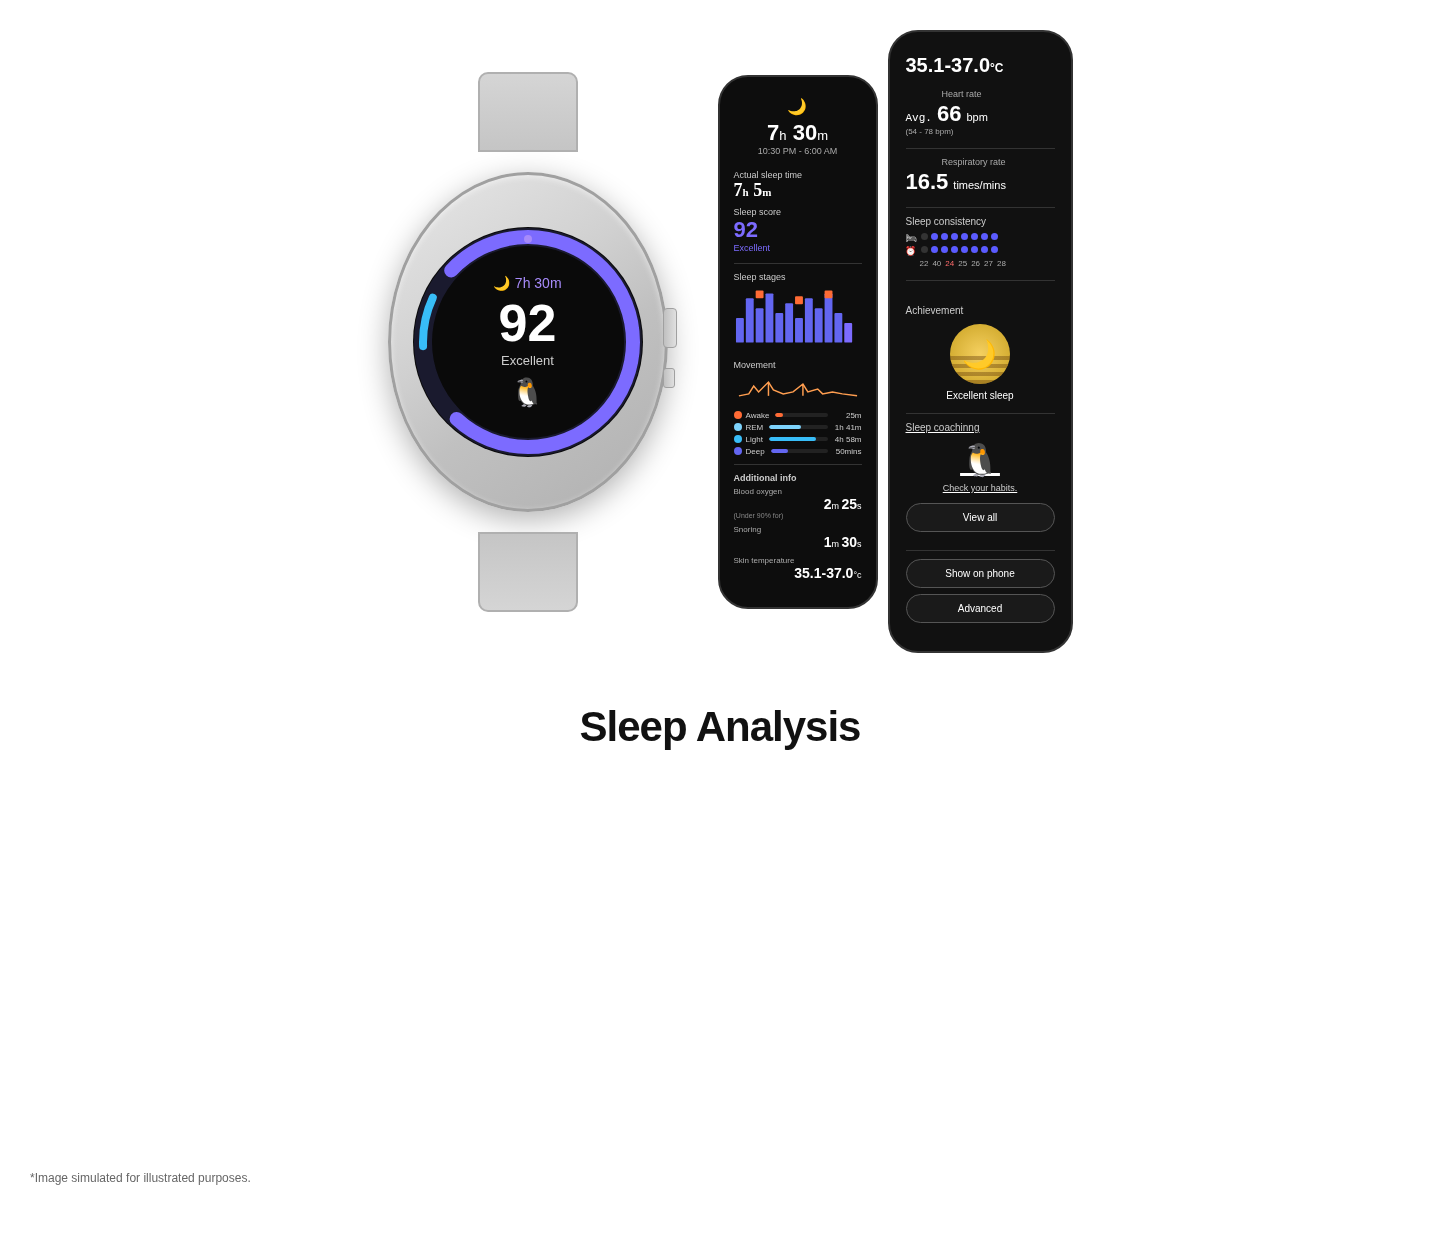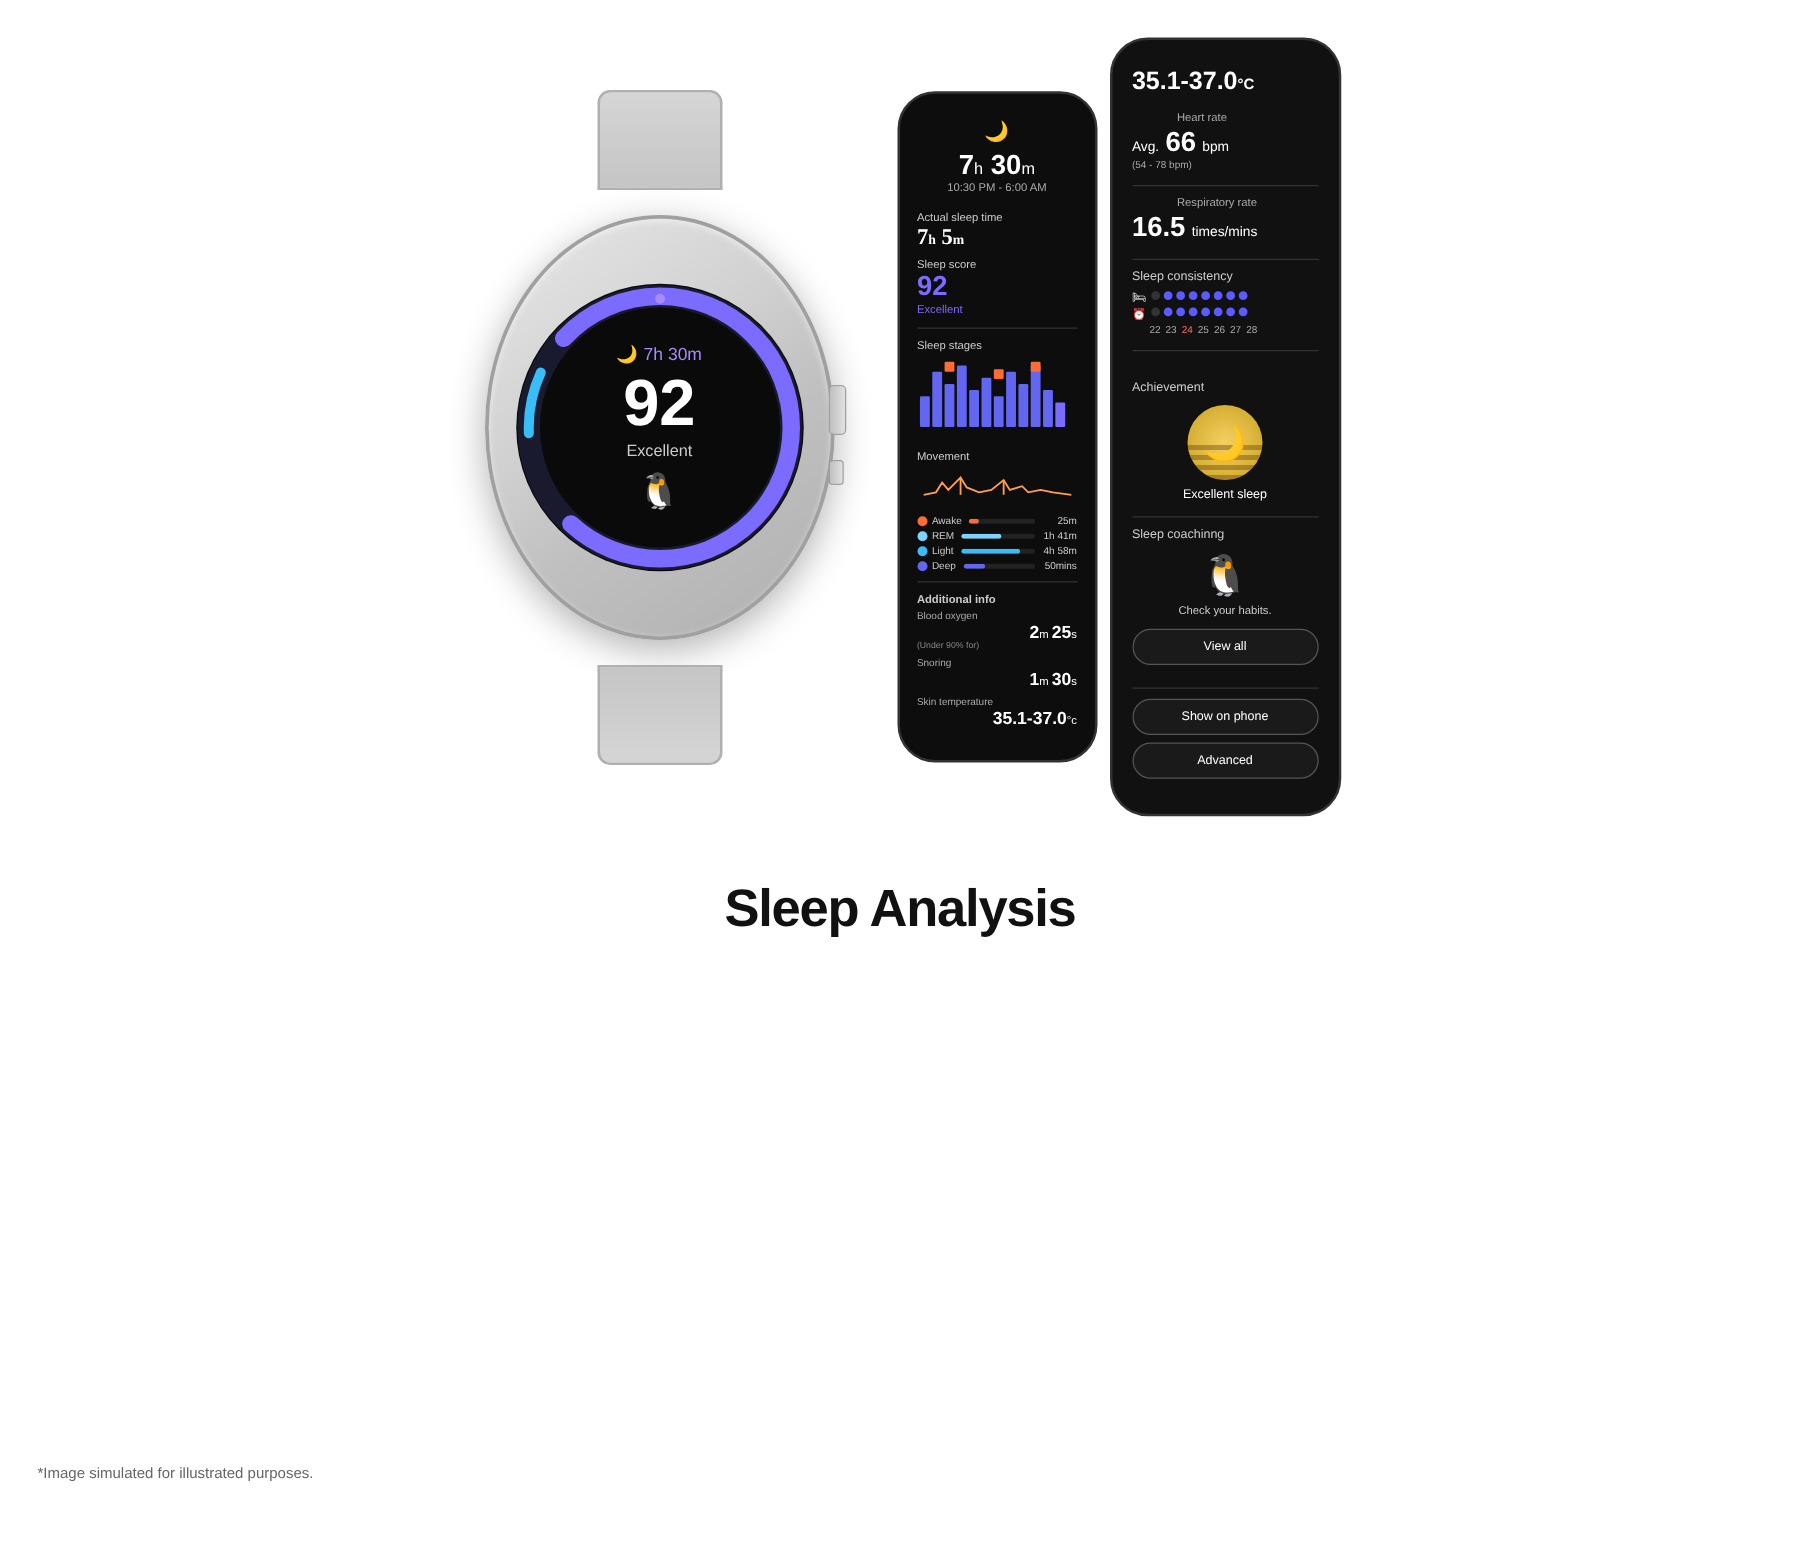--- a/index.html
+++ b/index.html
@@ -365,20 +365,21 @@
 
     .metric-value {
       font-size: 18px;
       font-weight: bold;
       color: white;
     }
 
     .metric-value .prefix {
       font-size: 11px;
       font-weight: normal;
+      font-family: Liberation Mono, monospace;
     }
 
     .metric-value .unit {
       font-size: 11px;
       font-weight: normal;
     }
 
     .metric-sub {
       font-size: 8px;
       color: #aaa;
@@ -465,20 +466,21 @@
     }
 
     .achievement-name {
       font-size: 10px;
       color: white;
       text-align: center;
     }
 
     .coaching-section {
       margin-bottom: 12px;
+      text-decoration: underline;
     }
 
     .coaching-title {
       font-size: 10px;
       color: #ccc;
       margin-bottom: 8px;
     }
 
     .coaching-penguin {
       text-align: center;
@@ -750,21 +752,21 @@
             <div class="consistency-dot" style="background:#5b5bff;width:7px;height:7px"></div>
             <div class="consistency-dot" style="background:#5b5bff;width:7px;height:7px"></div>
             <div class="consistency-dot" style="background:#5b5bff;width:7px;height:7px"></div>
             <div class="consistency-dot" style="background:#5b5bff;width:7px;height:7px"></div>
             <div class="consistency-dot" style="background:#5b5bff;width:7px;height:7px"></div>
             <div class="consistency-dot" style="background:#5b5bff;width:7px;height:7px"></div>
           </div>
         </div>
         <div class="day-numbers">
           <span>22</span>
-          <span>23</span>
+          <span>40</span>
           <span class="day-highlight">24</span>
           <span>25</span>
           <span>26</span>
           <span>27</span>
           <span>28</span>
         </div>
       </div>
 
       <div class="divider"></div>
 

